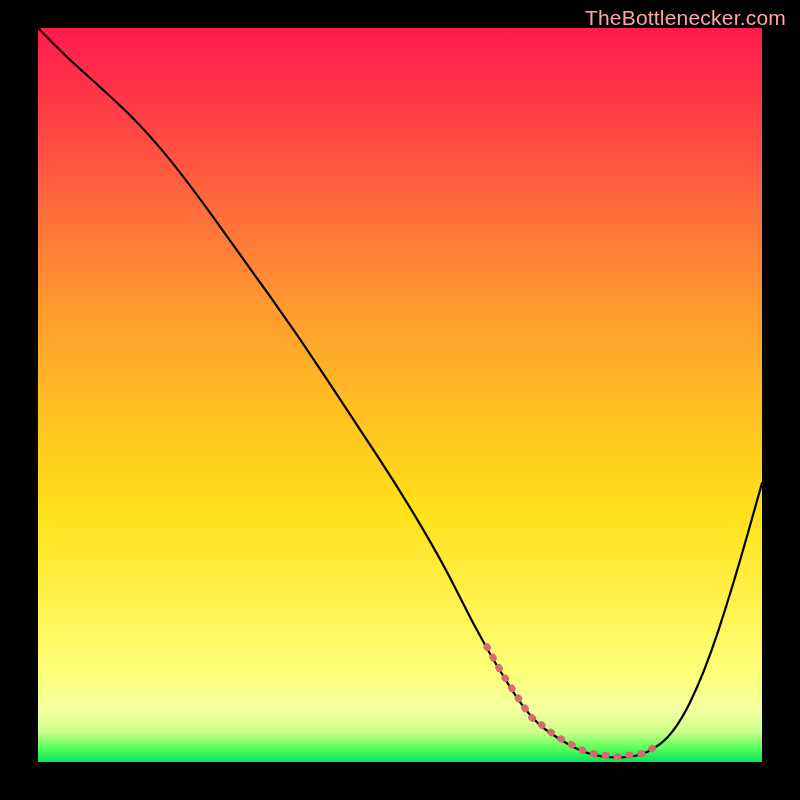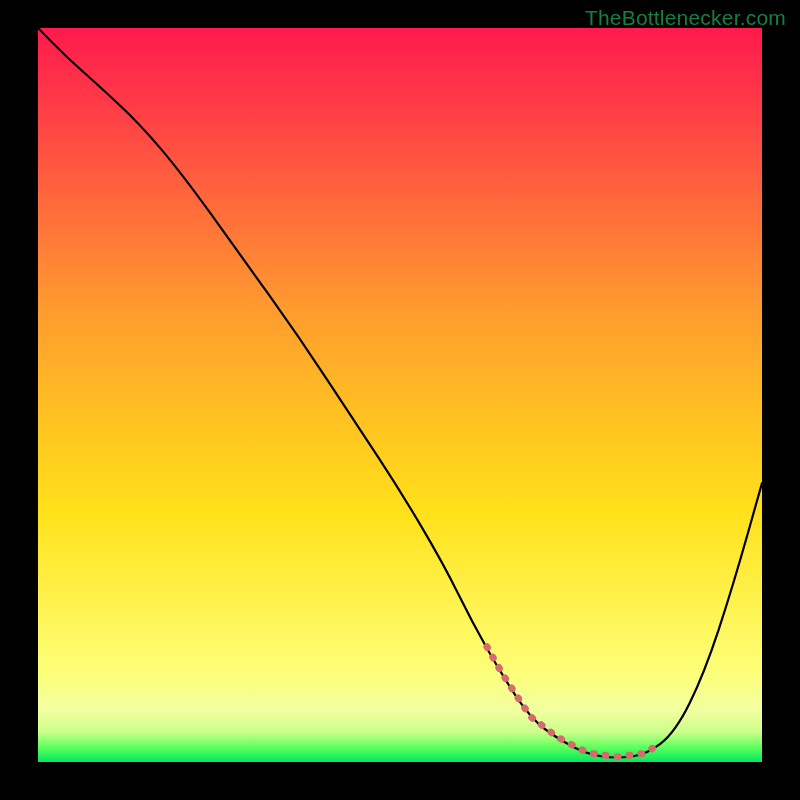--- a/index.html
+++ b/index.html
@@ -14,21 +14,21 @@
   .chart-wrap {
     position: relative;
     width: 800px;
     height: 800px;
     background: #000;
   }
   .attribution {
     position: absolute;
     top: 6px;
     right: 14px;
-    color: #15803d;
+    color: #fca5a5;
     font-size: 21px;
     letter-spacing: 0.2px;
     font-weight: 400;
     z-index: 20;
   }
   .plot-area {
     position: absolute;
     left: 38px;
     top: 28px;
     width: 724px;

